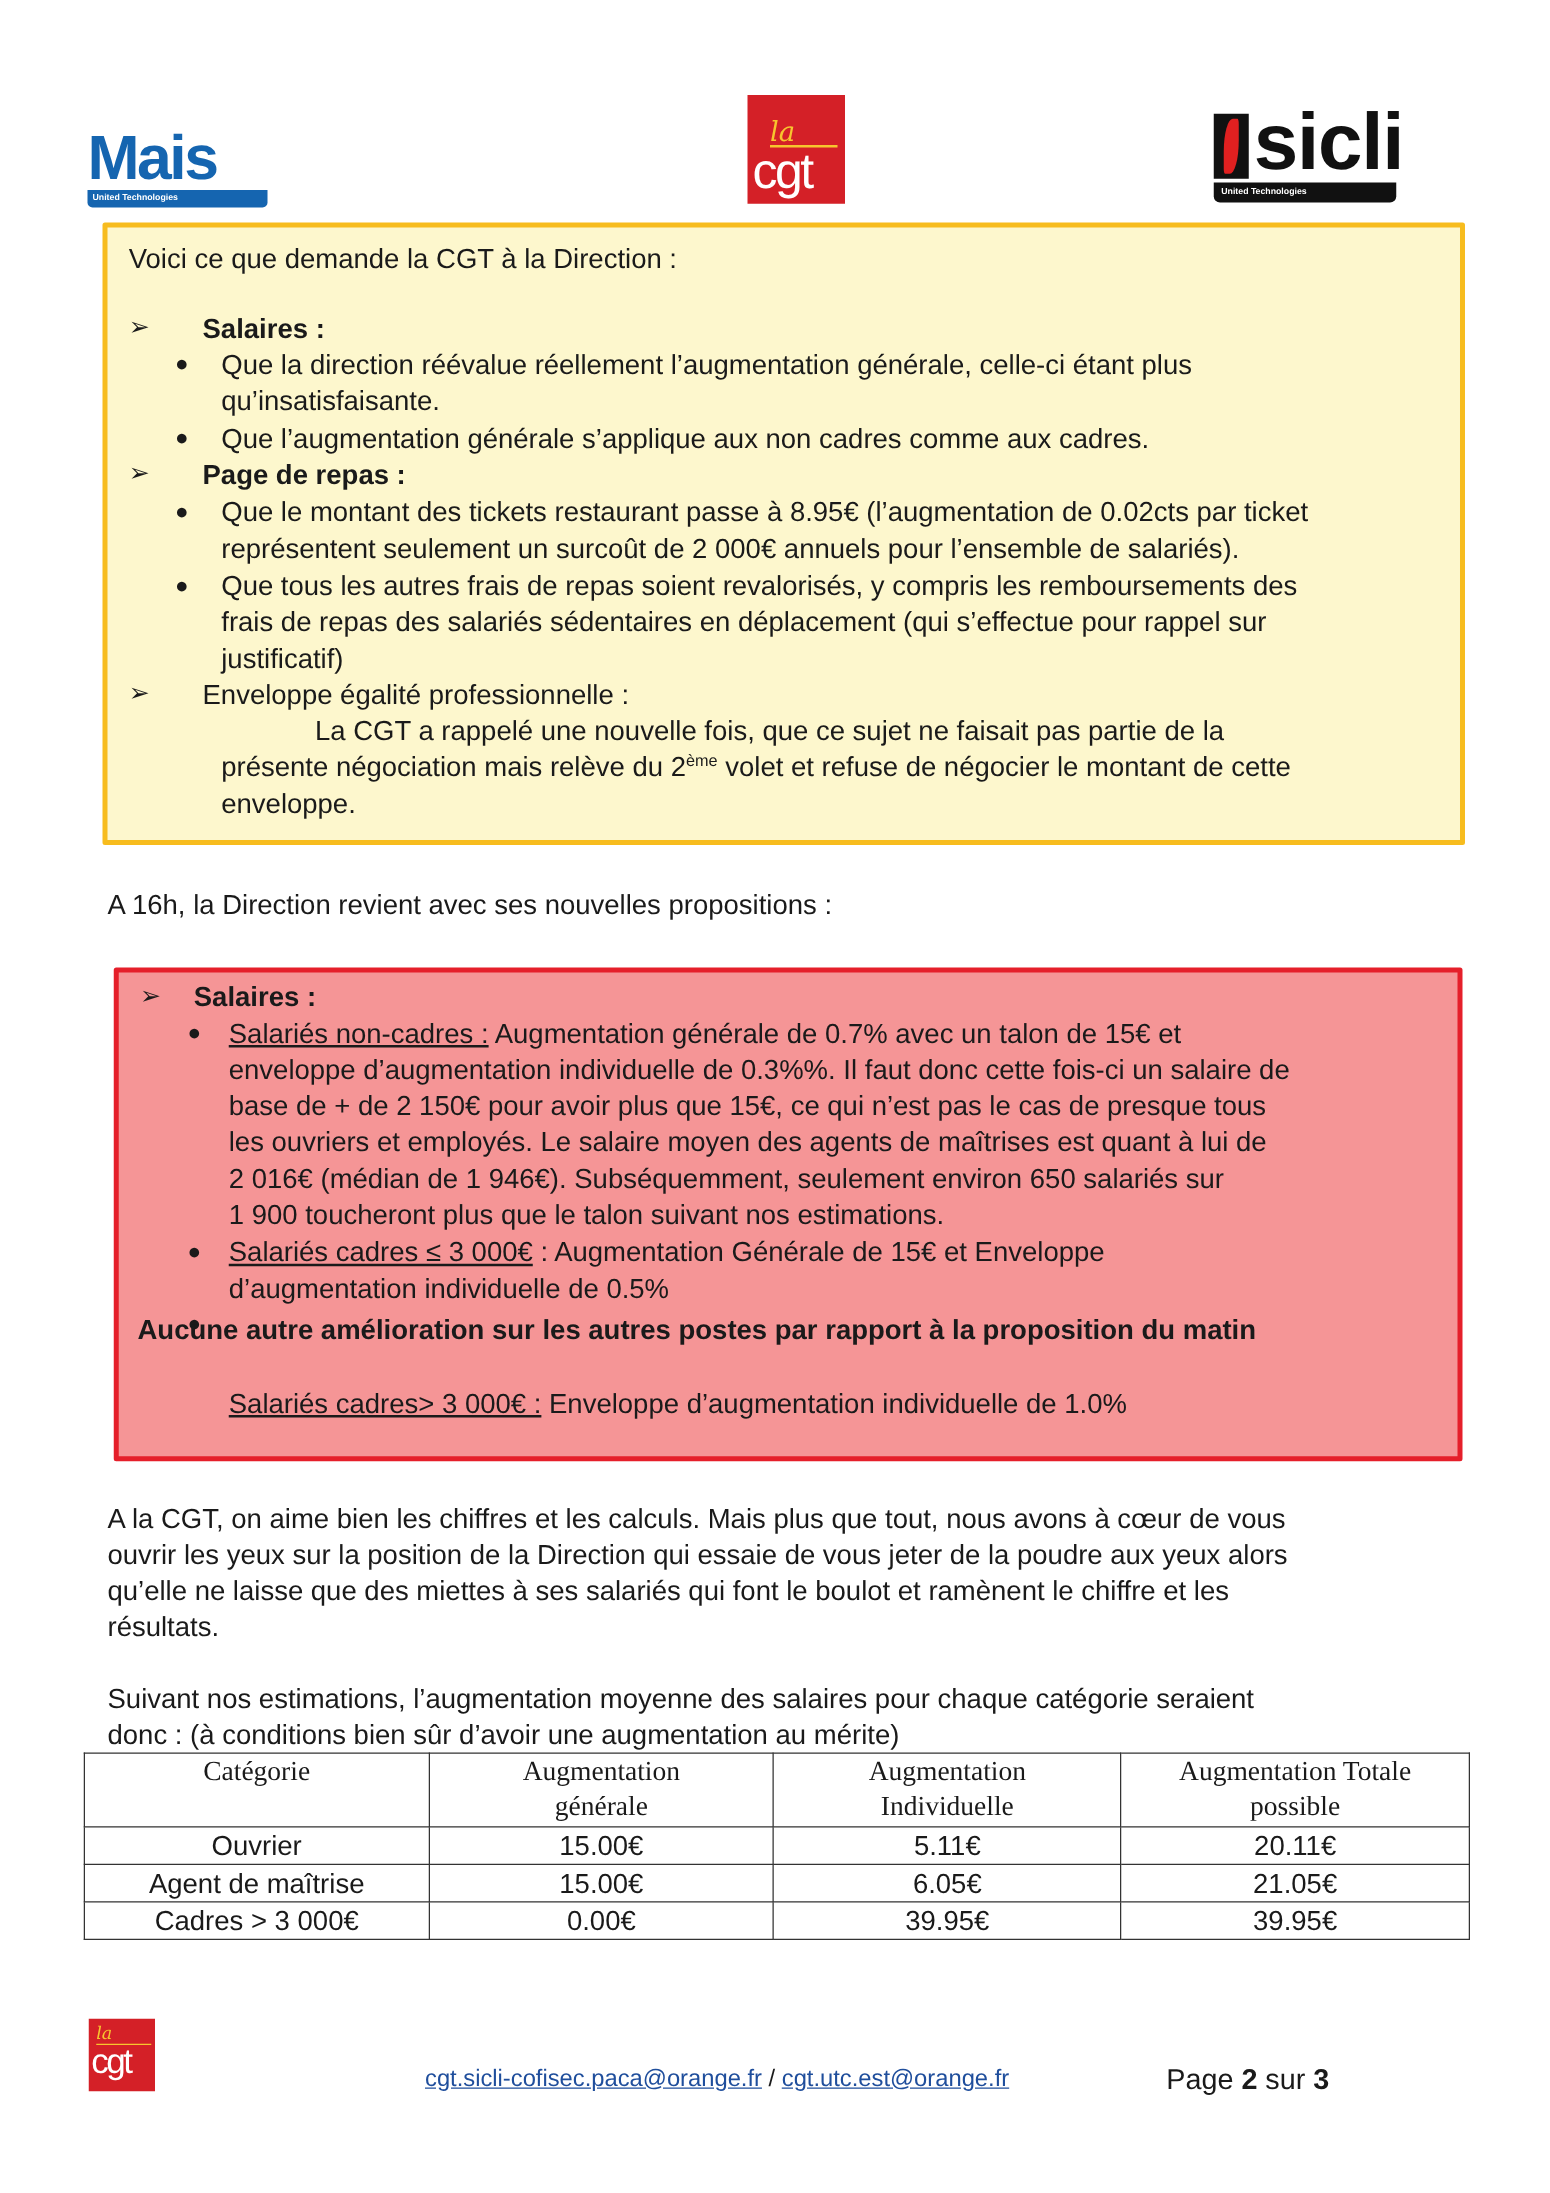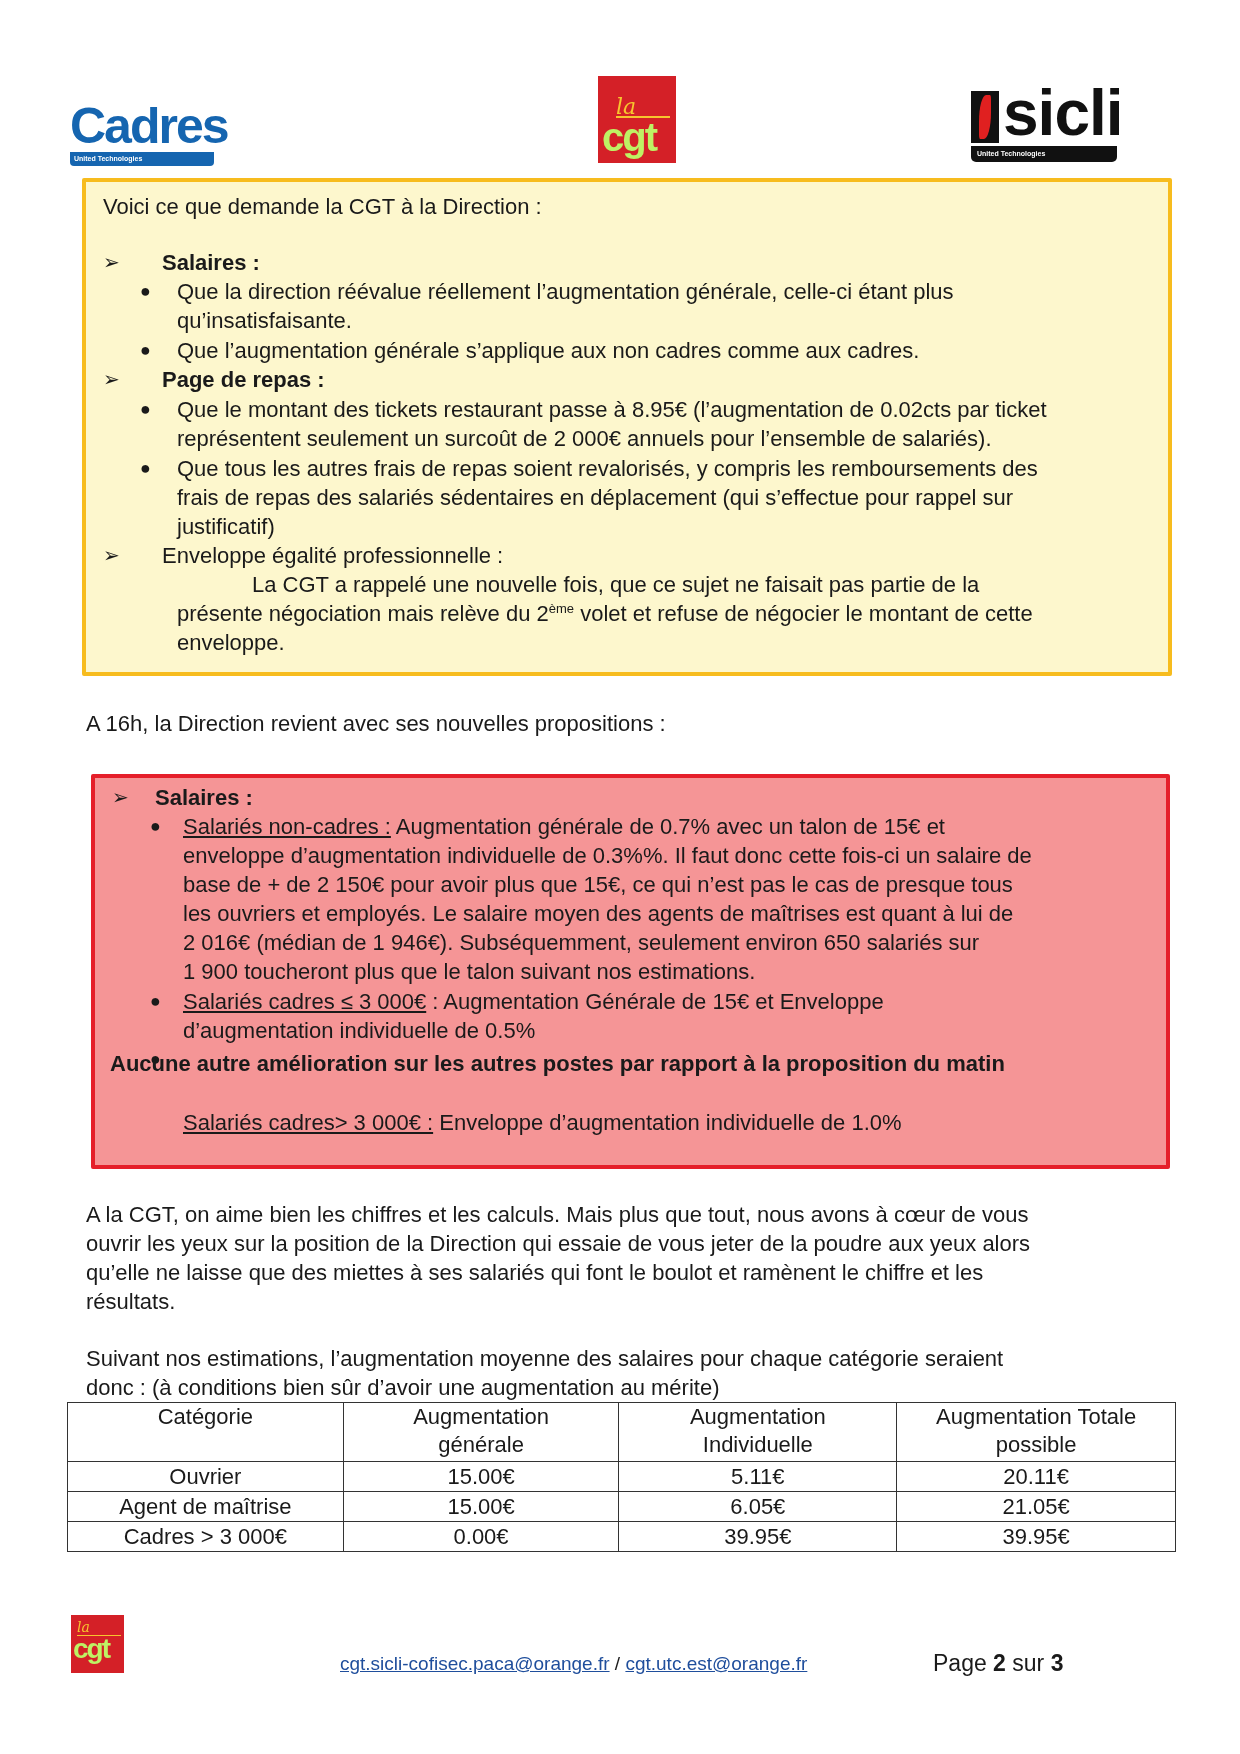--- a/index.html
+++ b/index.html
@@ -10,21 +10,21 @@
   
   .logo-chubb { left:70px; top:104px; width:144px; height:62px; }
   .chubb-word { font-family:"Liberation Sans", sans-serif; font-weight:bold; color:#1565b0;
                 font-size:50px; line-height:44px; letter-spacing:-2px; }
   .chubb-bar { margin-top:4px; height:14px; background:#1565b0; border-radius:0 0 4px 4px;
                color:#fff; font-size:7px; line-height:14px; padding-left:4px; font-weight:bold; }
   .logo-cgt { left:598px; top:76px; width:78px; height:87px; background:#d42027; }
   .cgt-la { position:absolute; left:18px; top:18px; color:#f7c52e; font-family:"DejaVu Serif", serif;
             font-style:italic; font-size:22px; }
   .cgt-line { position:absolute; left:18px; top:40px; width:54px; height:2px; background:#f7c52e; }
-  .cgt-word { position:absolute; left:4px; top:38px; color:#bef264; font-weight:bold; font-size:40px;
+  .cgt-word { position:absolute; left:4px; top:38px; color:#ffffff; font-weight:normal; font-size:40px;
               letter-spacing:-2px; line-height:46px; }
   .logo-sicli { left:971px; top:89px; width:146px; height:73px; }
   .sicli-flame { position:absolute; left:0; top:2px; width:28px; height:52px; background:#111; }
   .sicli-flame::after { content:""; position:absolute; left:8px; top:4px; width:12px; height:44px;
                         background:#e02020; border-radius:60% 10% 60% 10%; }
   .sicli-word { position:absolute; left:32px; top:-6px; font-weight:bold; font-size:64px;
                 color:#111; letter-spacing:-1px; line-height:60px; }
   .sicli-bar { position:absolute; left:0; top:57px; width:146px; height:16px; background:#111;
                border-radius:0 0 5px 5px; color:#fff; font-size:7px; line-height:16px; padding-left:6px;
                font-weight:bold; box-sizing:border-box; }
@@ -40,37 +40,37 @@
   .u { text-decoration:underline; }
   .arrow { position:absolute; font-size:20px; line-height:29px; }
   .bullet { position:absolute; font-size:18px; line-height:29px; }
   sup { font-size:13px; line-height:0; }
 
   
   table.calc { position:absolute; left:67px; top:1402px; width:1109px; border-collapse:collapse;
                font-size:22px; }
   table.calc th, table.calc td { border:1.5px solid #333; text-align:center; font-weight:normal;
                padding:0; line-height:28px; }
-  table.calc th { vertical-align:top; height:58px; }
+  table.calc th { vertical-align:top; height:58px;font-family:Liberation Serif, serif; }
   table.calc td { height:29px; }
 
   
   .logo-cgt-small { left:71px; top:1615px; width:53px; height:58px; background:#d42027; }
   .logo-cgt-small .cgt-la { left:6px; top:4px; font-size:14px; }
   .logo-cgt-small .cgt-line { left:6px; top:20px; width:44px; height:1px; }
   .logo-cgt-small .cgt-word { left:2px; top:18px; font-size:28px; line-height:32px; }
   .footer-links { left:340px; top:1652px; font-size:19px; line-height:24px; color:#1a1a1a; }
   .footer-links a { color:#1f4e9c; text-decoration:underline; }
   .footer-page { left:933px; top:1650px; font-size:23px; line-height:26px; }
 </style>
 </head>
 <body>
 
 <div class="abs logo-chubb">
-  <div class="chubb-word">Cadres</div>
+  <div class="chubb-word">Mais</div>
   <div class="chubb-bar">United Technologies</div>
 </div>
 <div class="abs logo-cgt">
   <span class="cgt-la">la</span>
   <span class="cgt-line"></span>
   <span class="cgt-word">cgt</span>
 </div>
 <div class="abs logo-sicli">
   <span class="sicli-flame"></span>
   <span class="sicli-word">sicli</span>

